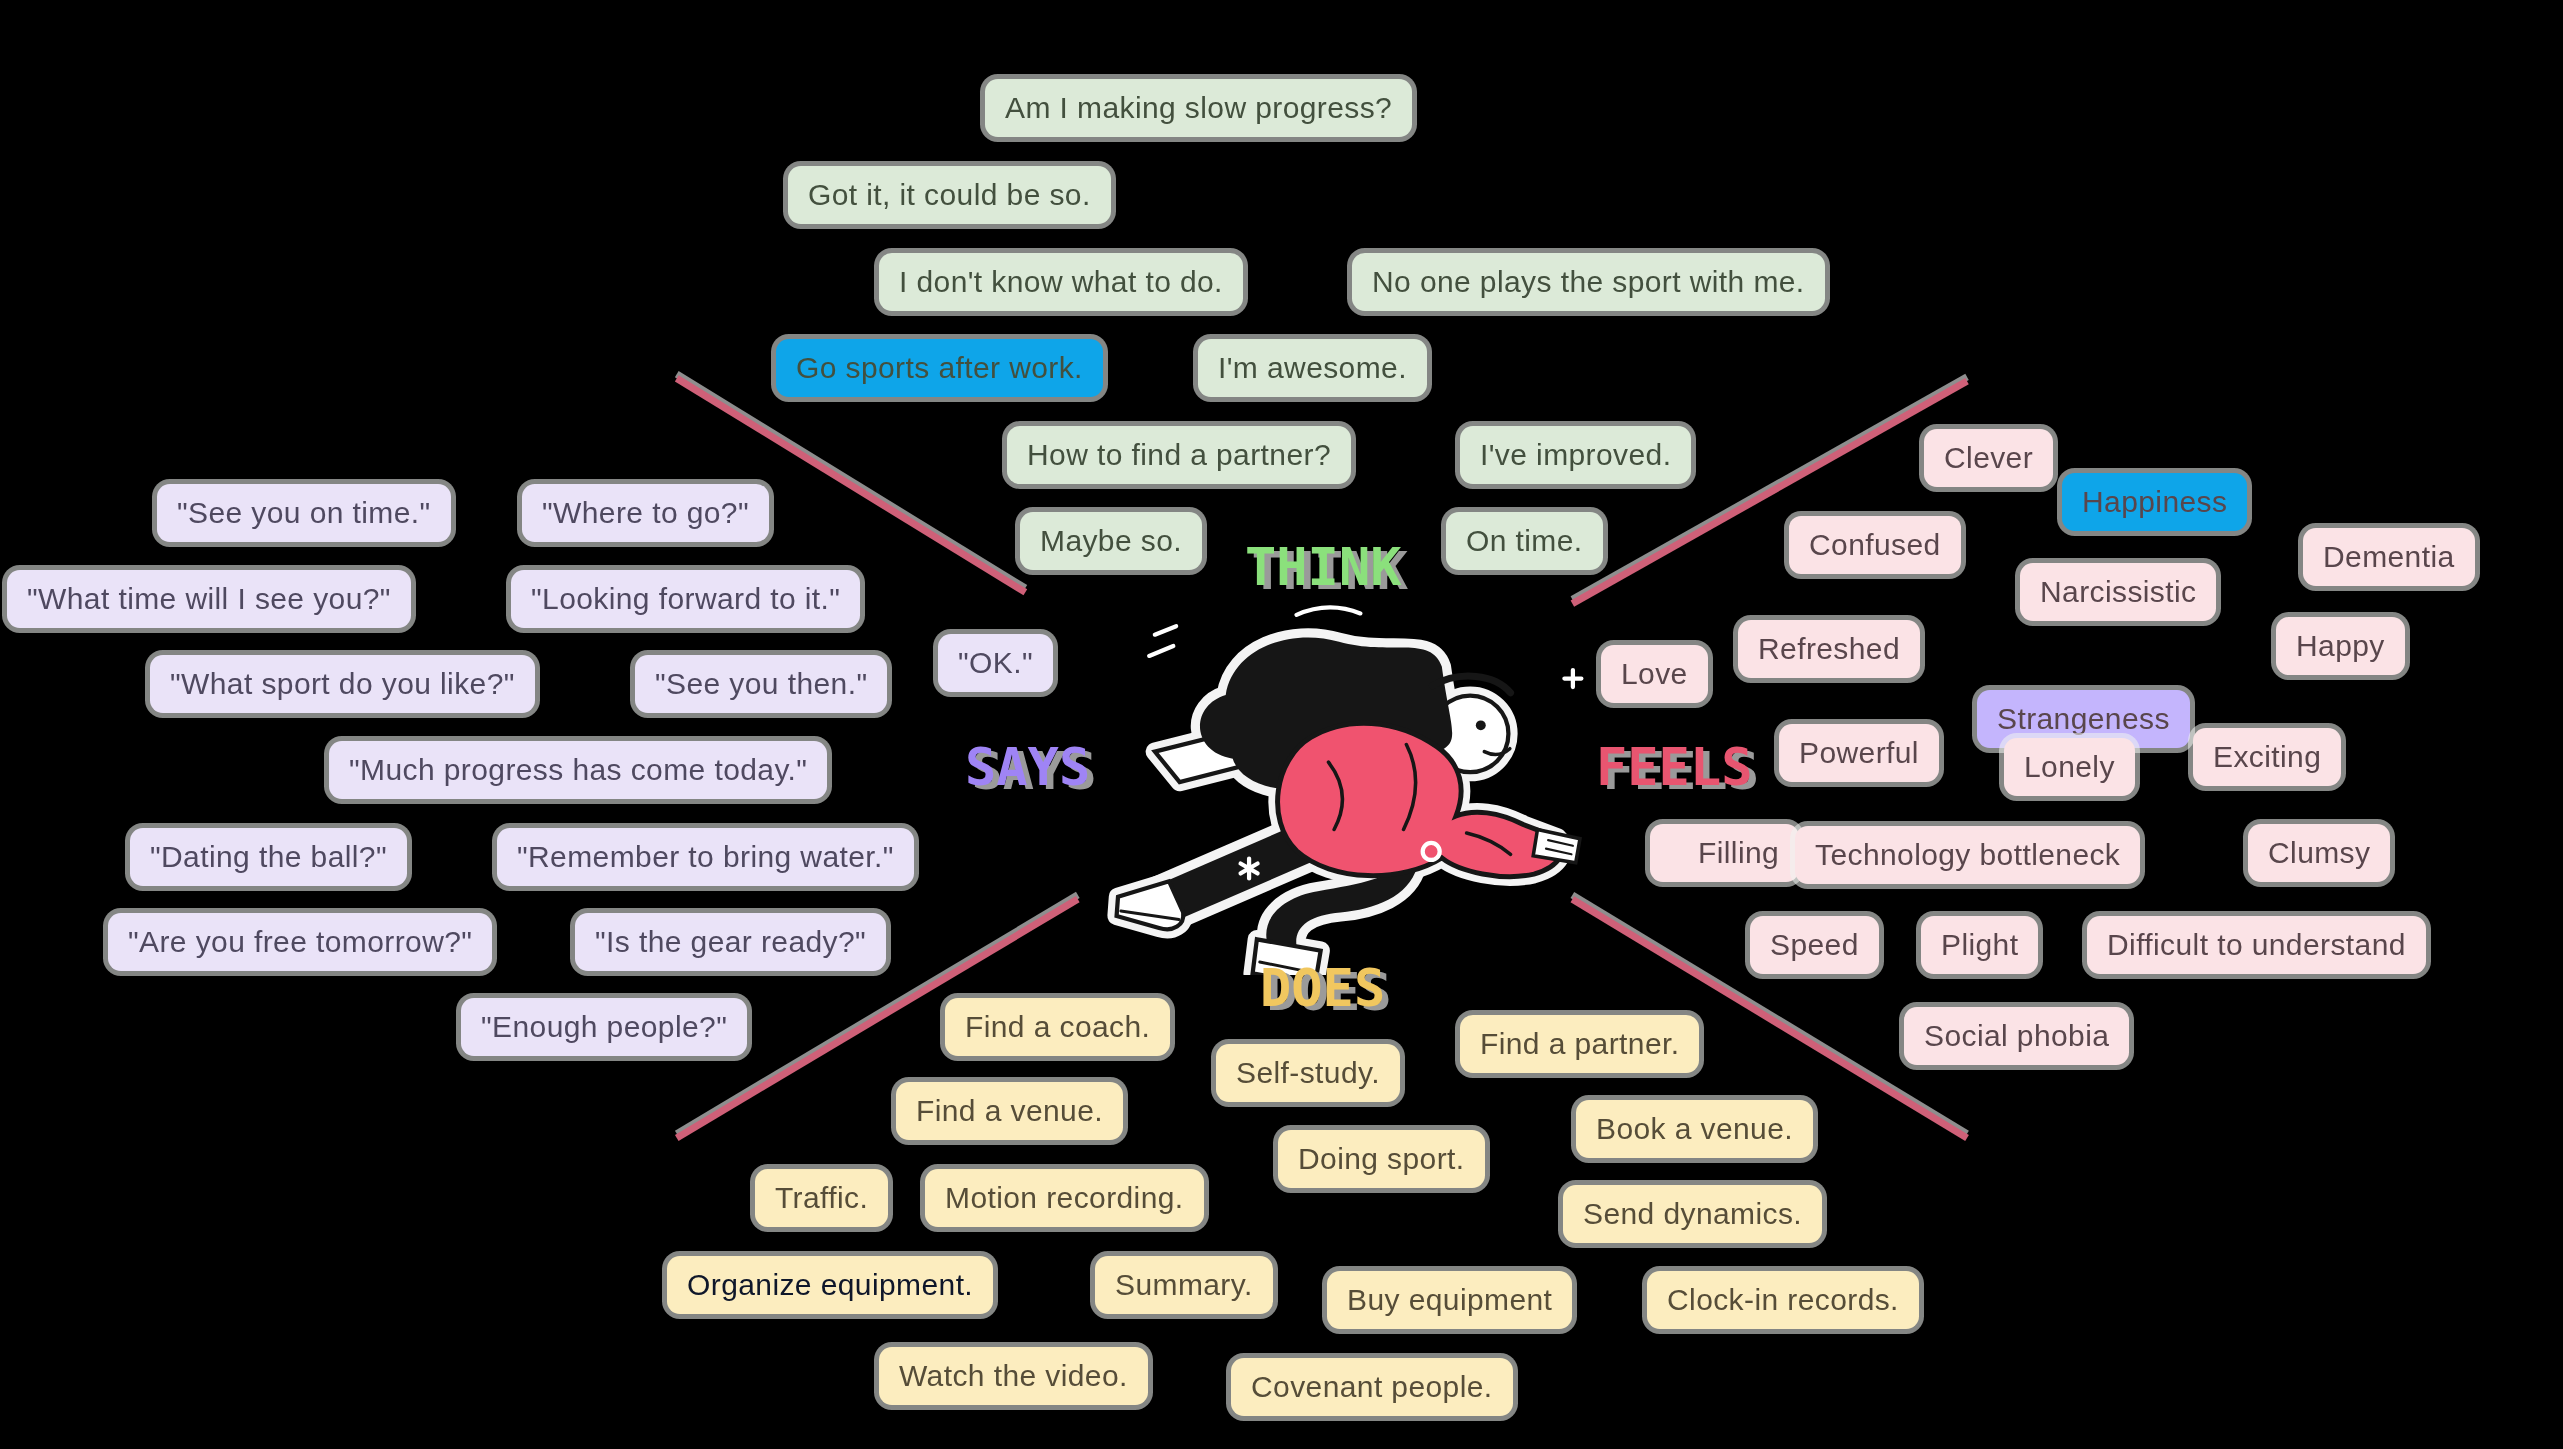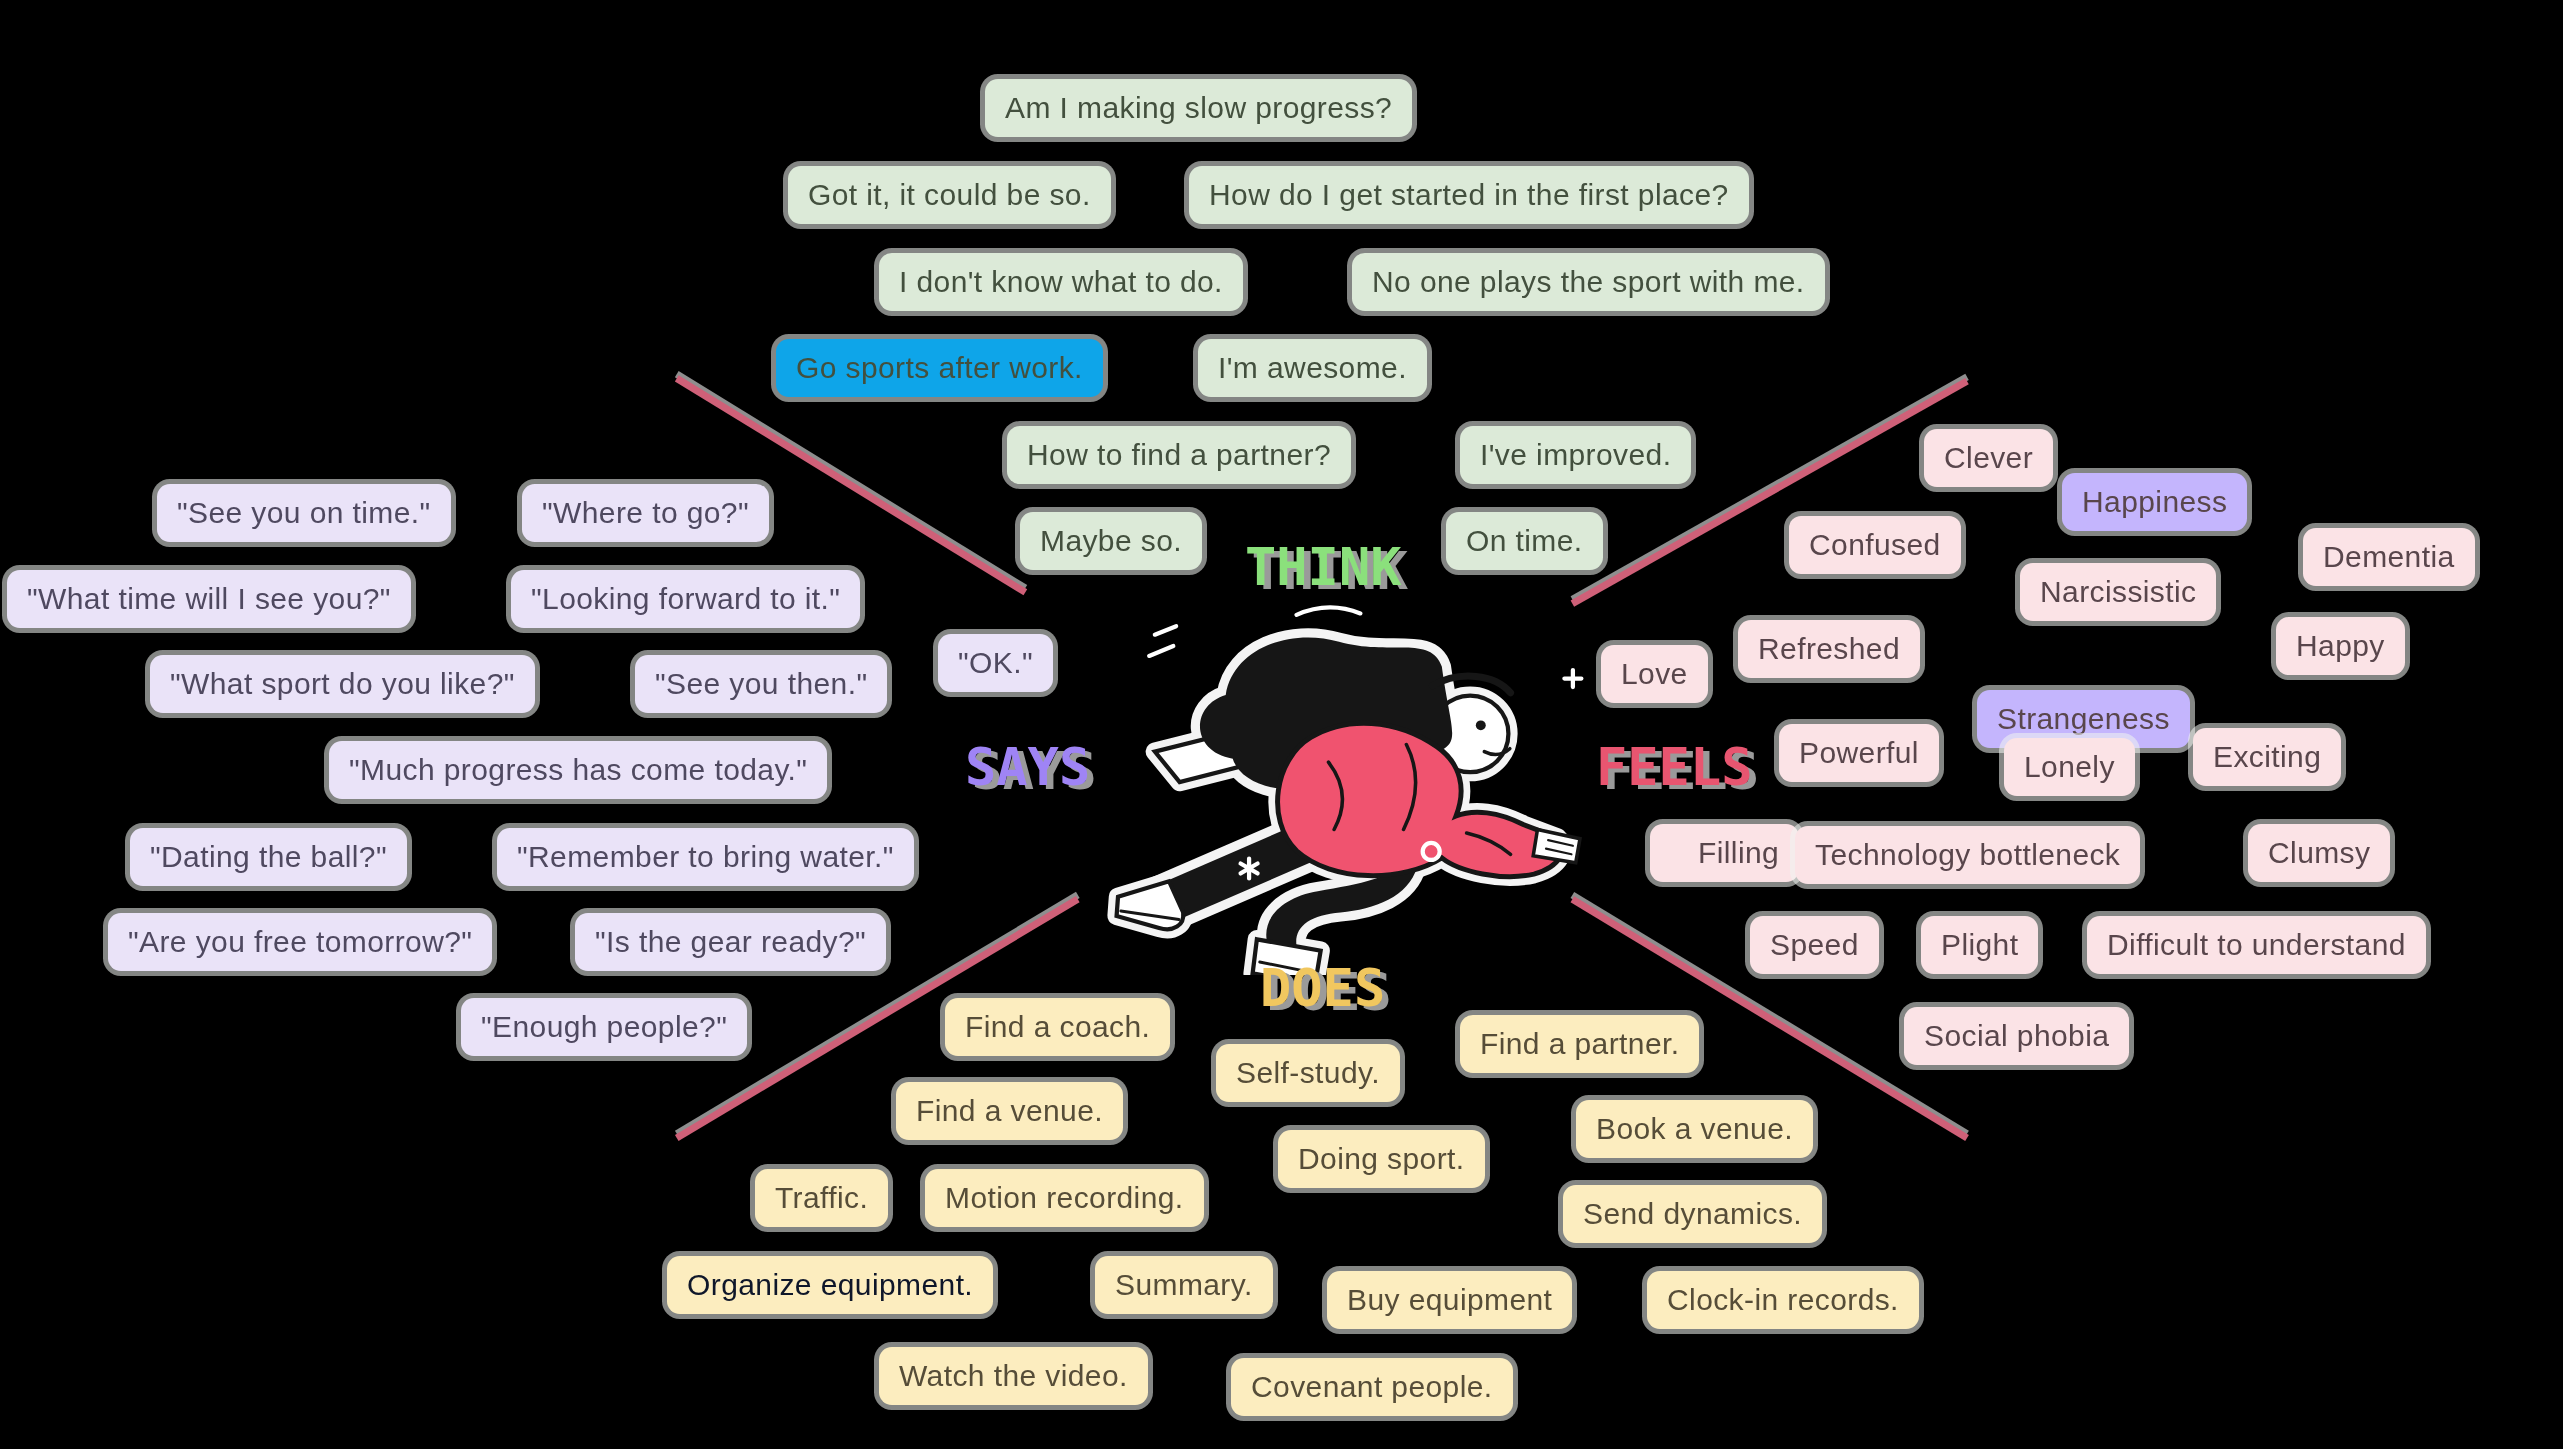--- a/index.html
+++ b/index.html
@@ -85,21 +85,20 @@
       <circle cx="490" cy="356" r="12" stroke="#ffffff" stroke-width="6" fill="none" stroke-linecap="round"></circle>
       <path d="M 233,366 v 28 M 221,373 l 24,14 M 245,373 l -24,14" stroke="#ffffff" stroke-width="6" fill="none" stroke-linecap="round"></path>
       <path d="M 100,50 l 30,-12 M 92,80 l 34,-14" stroke="#ffffff" stroke-width="6" fill="none" stroke-linecap="round"></path>
       <path d="M 300,22 q 45,-20 90,-2" stroke="#ffffff" stroke-width="6" fill="none" stroke-linecap="round"></path>
     </g>
   </svg>
 
 <div class="qlabel" style="left: 1245px; top: 541px; color: rgb(139, 224, 124);">THINK</div>
     <div class="bubble" style="left: 985px; top: 79px; background: rgb(220, 234, 216); color: rgb(67, 80, 62);">Am I making slow progress?</div>
     <div class="bubble" style="left: 788px; top: 166px; background: rgb(220, 234, 216); color: rgb(67, 80, 62);">Got it, it could be so.</div>
-    <div class="bubble" style="left: 1189px; top: 166px; background: rgb(220, 234, 216); color: rgb(67, 80, 62);">How do I get started in the first place?</div>
     <div class="bubble" style="left: 879px; top: 253px; background: rgb(220, 234, 216); color: rgb(67, 80, 62);">I don't know what to do.</div>
     <div class="bubble" style="left: 1352px; top: 253px; background: rgb(220, 234, 216); color: rgb(67, 80, 62);">No one plays the sport with me.</div>
     <div class="bubble" style="left: 776px; top: 339px; background: #0ea5e9; color: rgb(67, 80, 62);">Go sports after work.</div>
     <div class="bubble" style="left: 1198px; top: 339px; background: rgb(220, 234, 216); color: rgb(67, 80, 62);">I'm awesome.</div>
     <div class="bubble" style="left: 1007px; top: 426px; background: rgb(220, 234, 216); color: rgb(67, 80, 62);">How to find a partner?</div>
     <div class="bubble" style="left: 1460px; top: 426px; background: rgb(220, 234, 216); color: rgb(67, 80, 62);">I've improved.</div>
     <div class="bubble" style="left: 1020px; top: 512px; background: rgb(220, 234, 216); color: rgb(67, 80, 62);">Maybe so.</div>
     <div class="bubble" style="left: 1446px; top: 512px; background: rgb(220, 234, 216); color: rgb(67, 80, 62);">On time.</div>
     <div class="qlabel" style="left: 965px; top: 741px; color: rgb(159, 132, 245);">SAYS</div>
     <div class="bubble" style="left: 157px; top: 484px; background: rgb(234, 227, 248); color: rgb(79, 73, 96);">"See you on time."</div>
@@ -110,21 +109,21 @@
     <div class="bubble" style="left: 635px; top: 655px; background: rgb(234, 227, 248); color: rgb(79, 73, 96);">"See you then."</div>
     <div class="bubble" style="left: 938px; top: 634px; background: rgb(234, 227, 248); color: rgb(79, 73, 96);">"OK."</div>
     <div class="bubble" style="left: 329px; top: 741px; background: rgb(234, 227, 248); color: rgb(79, 73, 96);">"Much progress has come today."</div>
     <div class="bubble" style="left: 130px; top: 828px; background: rgb(234, 227, 248); color: rgb(79, 73, 96);">"Dating the ball?"</div>
     <div class="bubble" style="left: 497px; top: 828px; background: rgb(234, 227, 248); color: rgb(79, 73, 96);">"Remember to bring water."</div>
     <div class="bubble" style="left: 108px; top: 913px; background: rgb(234, 227, 248); color: rgb(79, 73, 96);">"Are you free tomorrow?"</div>
     <div class="bubble" style="left: 575px; top: 913px; background: rgb(234, 227, 248); color: rgb(79, 73, 96);">"Is the gear ready?"</div>
     <div class="bubble" style="left: 461px; top: 998px; background: rgb(234, 227, 248); color: rgb(79, 73, 96);">"Enough people?"</div>
     <div class="qlabel" style="left: 1596px; top: 741px; color: rgb(232, 85, 112);">FEELS</div>
     <div class="bubble" style="left: 1924px; top: 429px; background: rgb(251, 227, 230); color: rgb(89, 70, 76);">Clever</div>
-    <div class="bubble" style="left: 2062px; top: 473px; background: #c4b5fd; color: rgb(89, 70, 76);">Happiness</div>
+    <div class="bubble" style="left: 2062px; top: 473px; background: #0ea5e9; color: rgb(89, 70, 76);">Happiness</div>
     <div class="bubble" style="left: 1789px; top: 516px; background: rgb(251, 227, 230); color: rgb(89, 70, 76); border-radius: 12px;">Confused</div>
     <div class="bubble" style="left: 2303px; top: 528px; background: rgb(251, 227, 230); color: rgb(89, 70, 76);">Dementia</div>
     <div class="bubble" style="left: 2020px; top: 563px; background: rgb(251, 227, 230); color: rgb(89, 70, 76);">Narcissistic</div>
     <div class="bubble" style="left: 1738px; top: 620px; background: rgb(251, 227, 230); color: rgb(89, 70, 76);">Refreshed</div>
     <div class="bubble" style="left: 2276px; top: 617px; background: rgb(251, 227, 230); color: rgb(89, 70, 76);">Happy</div>
     <div class="bubble" style="left: 1601px; top: 645px; background: rgb(251, 227, 230); color: rgb(89, 70, 76);">Love</div>
     <div class="bubble" style="left: 1977px; top: 649px; background: #c4b5fd; color: rgb(89, 70, 76); margin-top: 41px;">Strangeness</div>
     <div class="bubble" style="left: 1779px; top: 724px; background: rgb(251, 227, 230); color: rgb(89, 70, 76);">Powerful</div>
     <div class="bubble" style="left: 2004px; top: 738px; background: rgb(251, 227, 230); color: rgb(89, 70, 76);">Lonely</div>
     <div class="bubble" style="left: 2193px; top: 728px; background: rgb(251, 227, 230); color: rgb(89, 70, 76);">Exciting</div>

